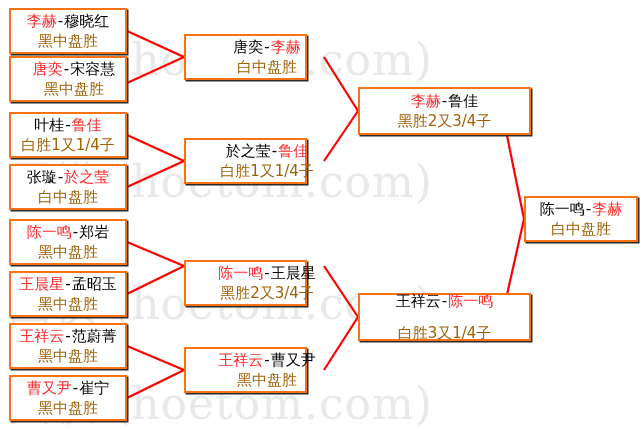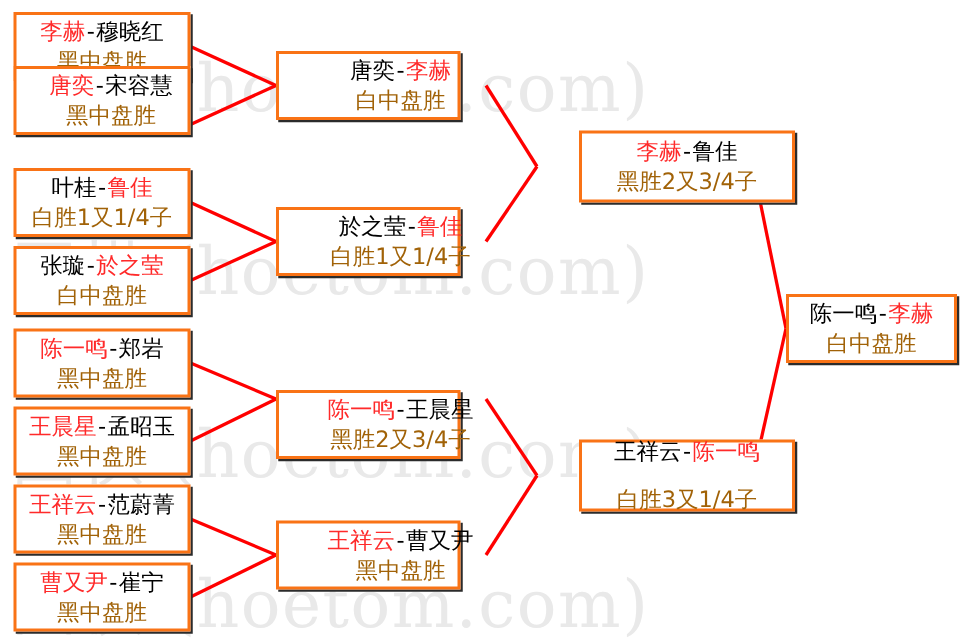--- a/index.html
+++ b/index.html
@@ -68,21 +68,21 @@
     color: #a16207;
     white-space: nowrap;
   }
   .winner { color: #ff2a2a; }
   .loser  { color: #000000; }
   .vs-dash { color: #000000; padding: 0 1px; }
 
   
   .r1 { width: 118px; height: 46px; left: 9px; }
   .r2 { width: 123px; height: 46px; padding-left: 43px; }
-  .r3 { width: 144px; height: 48px; margin-left: 28px; }
+  .r3 { width: 173px; height: 48px; }
   .r4 { width: 114px; height: 46px; }
 </style>
 </head>
 <body>
 
 <div id="bracket-root">
 
   <div class="watermark-layer">
       <div class="wm" style="left: 8px; top: 38px; color: rgb(233, 233, 233);">围棋 (hoetom.com)</div>
       <div class="wm" style="left: 8px; top: 160px; color: rgb(233, 233, 233);">围棋 (hoetom.com)</div>
@@ -105,21 +105,21 @@
       <line x1="324" y1="370" x2="358" y2="317" stroke="#ff0000" stroke-width="2.2"></line>
       <line x1="502" y1="111" x2="524" y2="219" stroke="#ff0000" stroke-width="2.2"></line>
       <line x1="502" y1="317" x2="524" y2="219" stroke="#ff0000" stroke-width="2.2"></line>
     </svg>
 
   <div id="boxes-layer">
       <div class="match-box r1" style="left: 9px; top: 8px;">
         <div class="match-players"><span class="winner">李赫</span><span class="vs-dash">-</span><span class="loser">穆晓红</span></div>
         <div class="match-result">黑中盘胜</div>
       </div>
-      <div class="match-box r1" style="left: 9px; top: 44px; padding-left: 12px;">
+      <div class="match-box r1" style="left: 9px; top: 56px; padding-left: 12px;">
         <div class="match-players"><span class="winner">唐奕</span><span class="vs-dash">-</span><span class="loser">宋容慧</span></div>
         <div class="match-result">黑中盘胜</div>
       </div>
       <div class="match-box r1" style="left: 9px; top: 112px;">
         <div class="match-players"><span class="loser">叶桂</span><span class="vs-dash">-</span><span class="winner">鲁佳</span></div>
         <div class="match-result">白胜1又1/4子</div>
       </div>
       <div class="match-box r1" style="left: 9px; top: 164px;">
         <div class="match-players"><span class="loser">张璇</span><span class="vs-dash">-</span><span class="winner">於之莹</span></div>
         <div class="match-result">白中盘胜</div>

